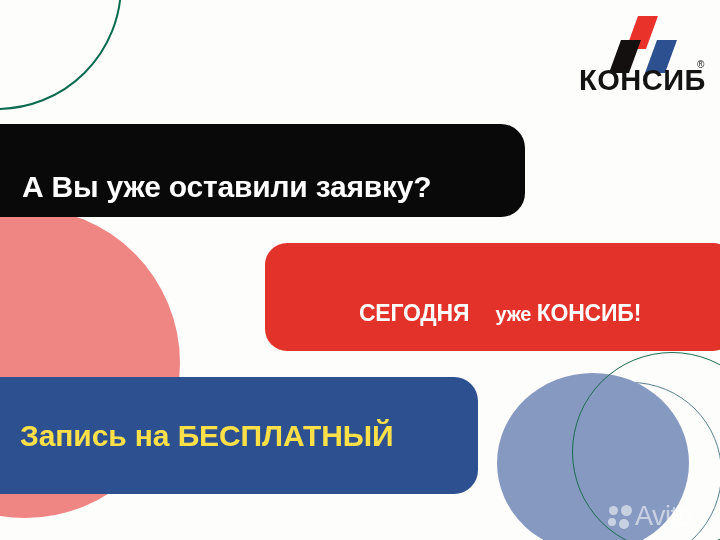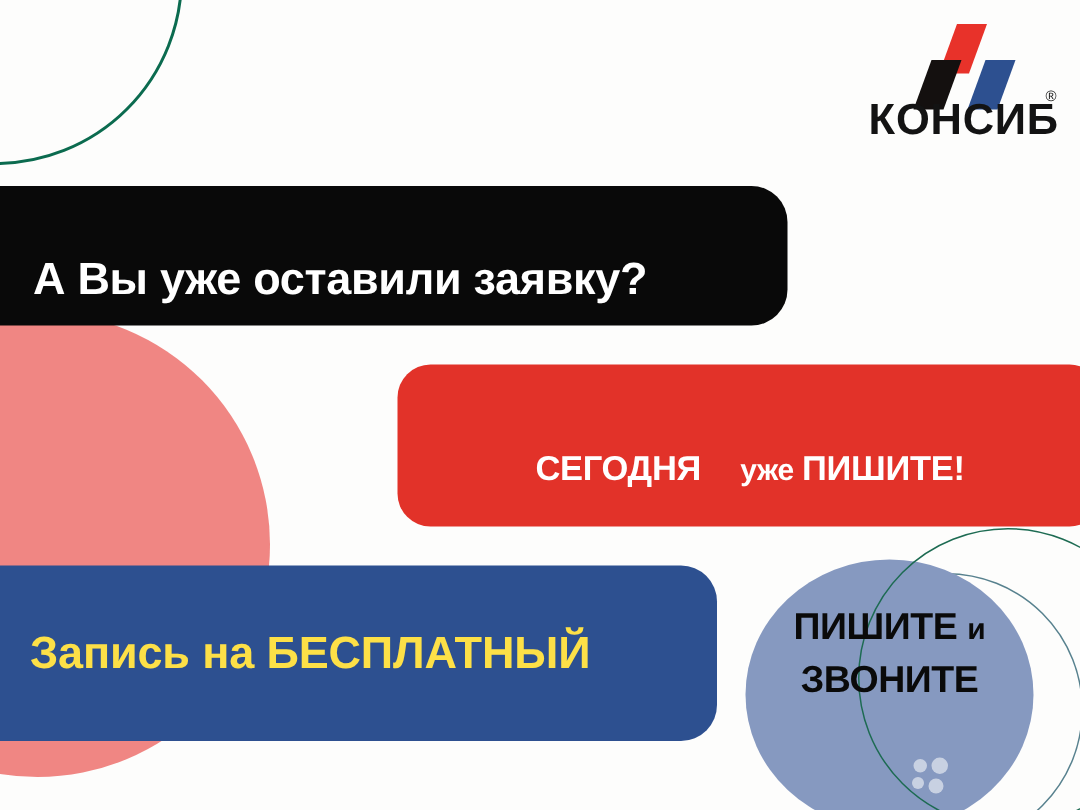--- a/index.html
+++ b/index.html
@@ -271,37 +271,34 @@
     <div class="logo-reg">®</div>
   </div>
 
   <div class="block block-black">
     <div class="txt">А Вы уже оставили заявку?</div>
   </div>
 
   <div class="block block-red">
     <div class="txt">
       <br>
-      <span>СЕГОДНЯ </span><span class="small-cap">уже </span><span>ПИШИТЕ!</span>
+      <span>СЕГОДНЯ </span><span class="small-cap">уже </span><span>КОНСИБ!</span>
     </div>
   </div>
 
   <div class="block block-blue">
     <div class="txt">
       <span>Запись на БЕСПЛАТНЫЙ</span><br>
     </div>
   </div>
 
-  <div class="circle-text">
-    <span>ПИШИТЕ </span><span class="small-i">и</span><br>
-    <span>ЗВОНИТЕ</span>
-  </div>
 
   <div class="avito-wm">
     <div class="wm-dots">
       <span class="dot d1"></span>
       <span class="dot d2"></span>
       <span class="dot d3"></span>
       <span class="dot d4"></span>
     </div>
+    <div class="wm-word">Avito</div>
   </div>
 
 </div>
 
 </body></html>

